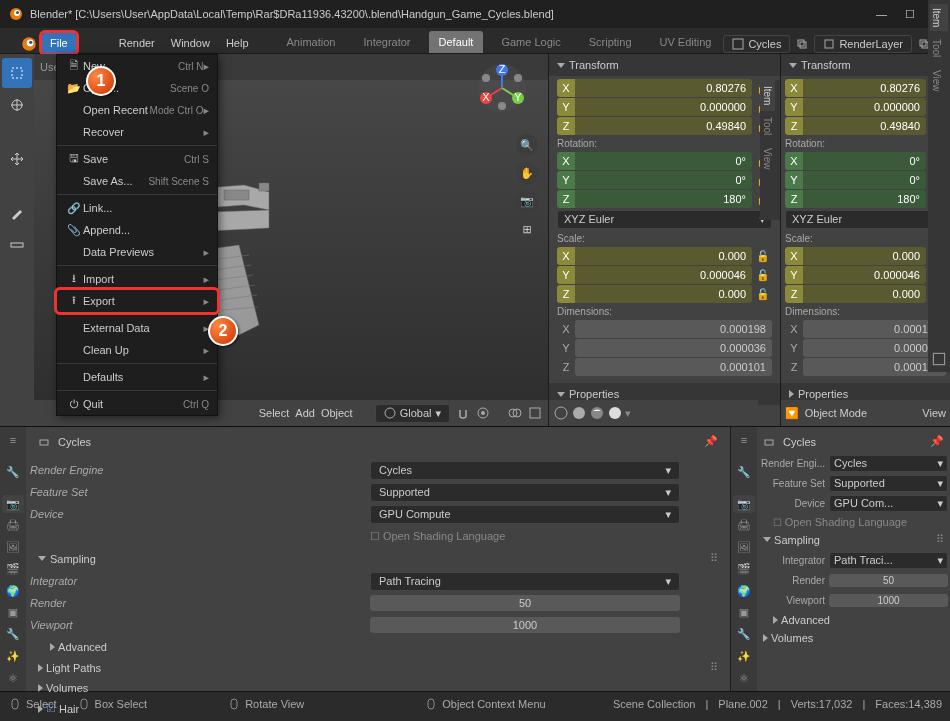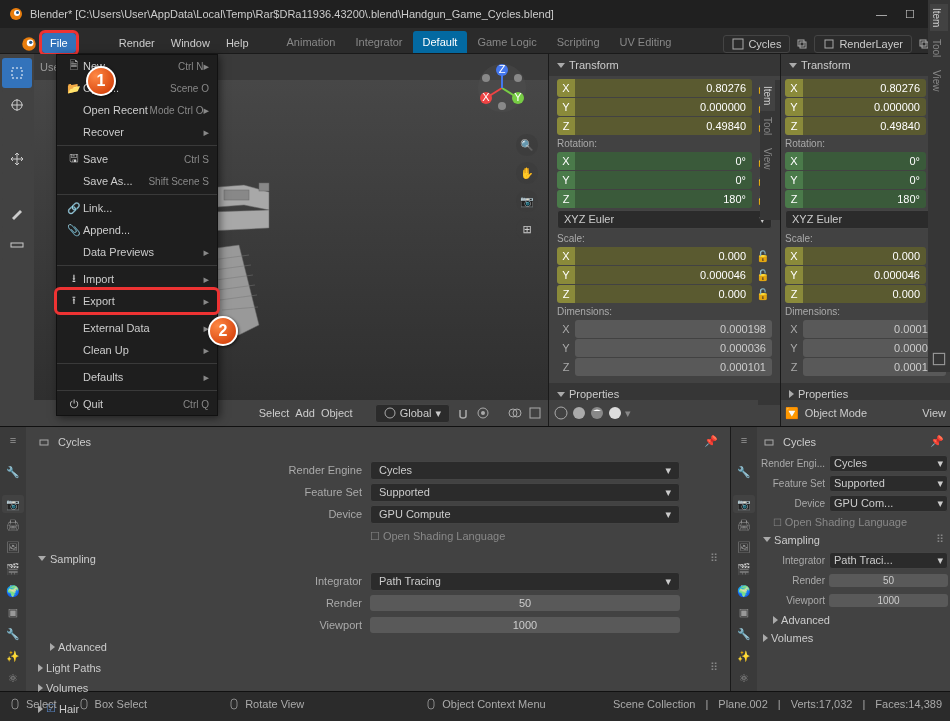--- a/index.html
+++ b/index.html
@@ -67,30 +67,30 @@
       color: #fff;
       border-radius: 2px;
     }
     .menubar .mitem.highlight {
       outline: 3px solid #e33;
       border-radius: 3px;
     }
     .menubar .tabs {
       display: flex;
       margin-left: 20px;
-      gap: 0;
+      gap: 8px;
     }
     .menubar .tab {
       padding: 5px 10px;
       background: #2b2b2b;
       color: #888;
       cursor: pointer;
     }
     .menubar .tab.active {
-      background: #0369a1;
+      background: #737373;
       color: #fff;
       border-radius: 3px 3px 0 0;
     }
     .menubar .right-section {
       margin-left: auto;
       display: flex;
       align-items: center;
       gap: 6px;
     }
     .render-engine-field {
@@ -415,23 +415,23 @@
       gap: 8px;
     }
     .form-row {
       display: flex;
       align-items: center;
       margin: 2px 0;
       height: 20px;
     }
     .form-row .flabel {
       width: 340px;
-      text-align: right;
       padding-right: 8px;
       color: #aaa;
+      font-style: italic;
     }
     .form-row .fcontrol {
       flex: 1;
       background: #2b2b2b;
       border: 1px solid #444;
       border-radius: 3px;
       padding: 2px 8px;
       color: #ccc;
       max-width: 310px;
     }

